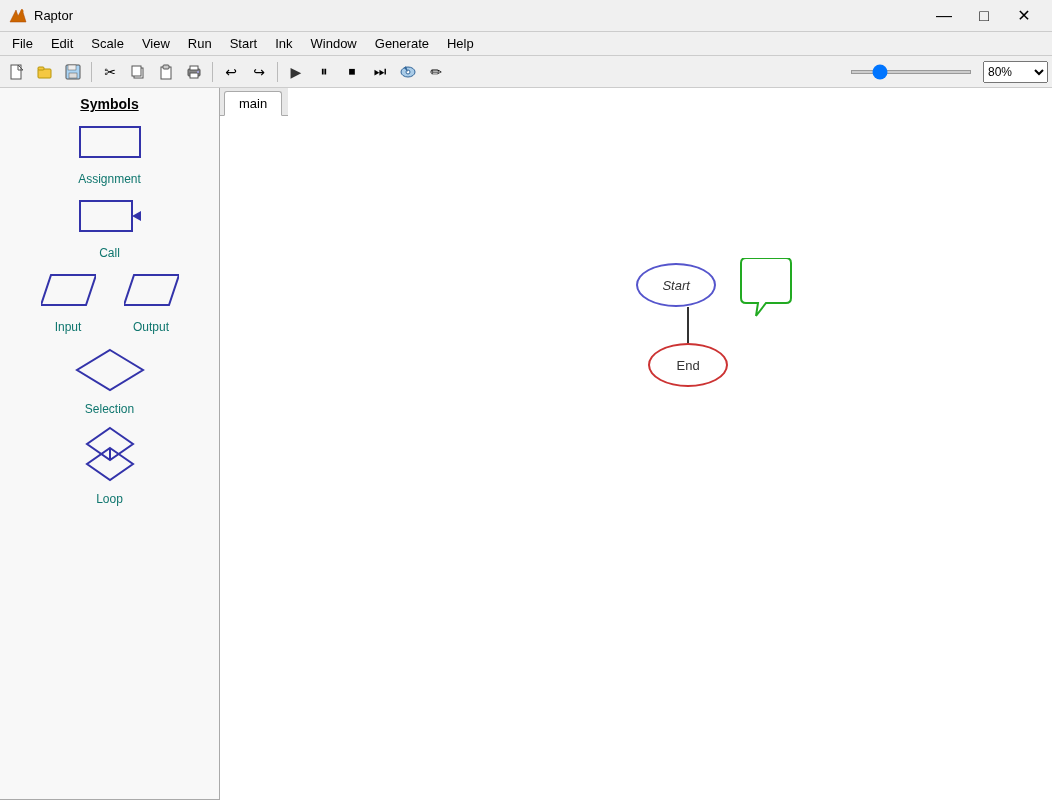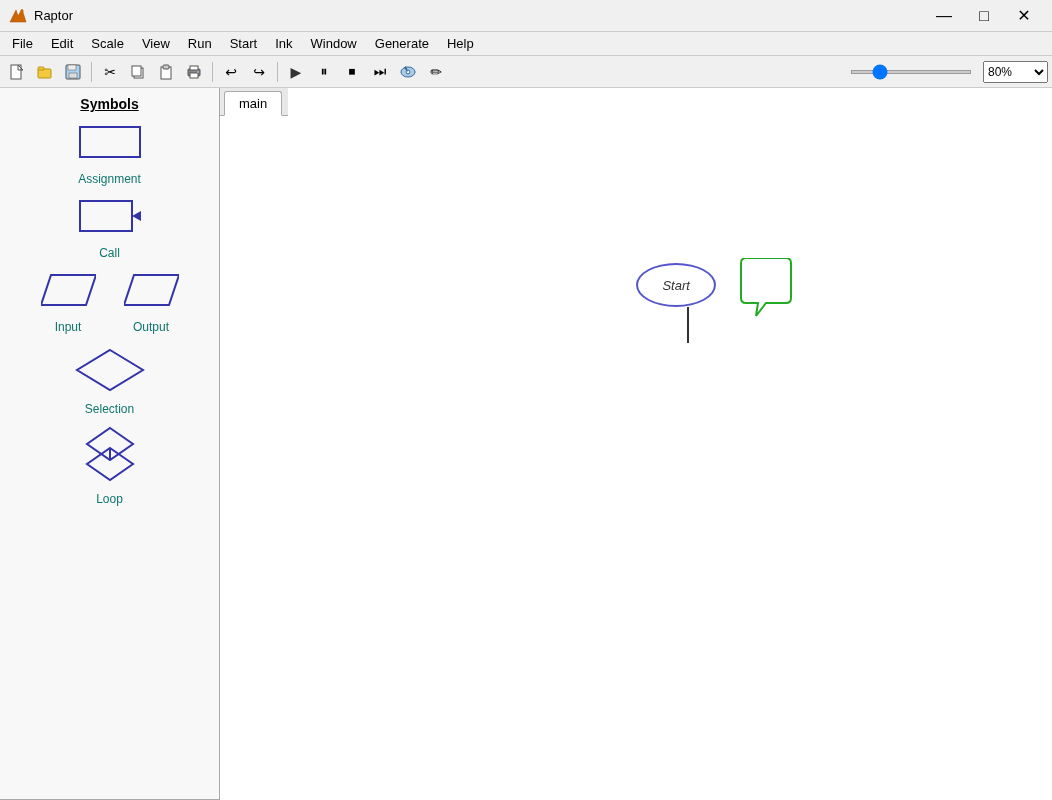--- a/index.html
+++ b/index.html
@@ -406,17 +406,20 @@
       <svg style="position:absolute;left:448px;top:170px;" width="60" height="70" viewBox="0 0 60 70">
         <path d="M5,5 Q5,0 10,0 L50,0 Q55,0 55,5 L55,40 Q55,45 50,45 L30,45 L20,58 L22,45 L10,45 Q5,45 5,40 Z" fill="white" stroke="#22aa22" stroke-width="2"></path>
       </svg>
 
       <div class="fc-start" style="left:348px; top:175px;font-style:italic;">
         <span>Start</span>
       </div>
 
       <div class="fc-connector" style="left:399px; top:219px; height:36px;"></div>
 
+      <div class="fc-end" style="left:360px; top:255px;">
+        <span>End</span>
+      </div>
 
     </div>
   </div>
 
 </div>
 
 </body></html>

